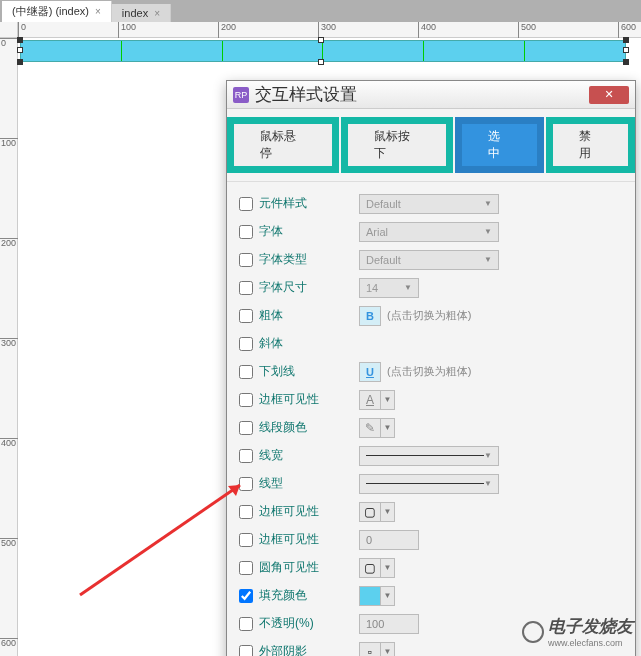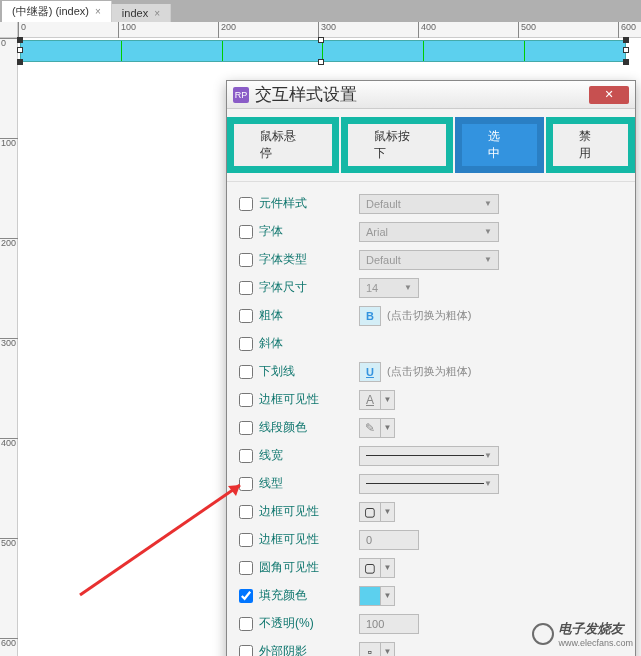--- a/index.html
+++ b/index.html
@@ -49,21 +49,21 @@
 .ctrl-input { width: 140px; height: 20px; background: #e8e8e8; border: 1px solid #bbb; padding: 0 6px; font-size: 11px; color: #888; }
 .ctrl-line { width: 140px; height: 20px; border: 1px solid #bbb; background: #e8e8e8; display: flex; align-items: center; padding: 0 6px; justify-content: space-between; }
 .ctrl-line-sample { flex: 1; height: 1px; background: #333; }
 
 .arrow-annot { position: absolute; top: 320px; left: 60px; width: 200px; height: 280px; pointer-events: none; }
 .arrow-line { stroke: #e83030; stroke-width: 3; fill: none; }
 .arrow-head { fill: #e83030; }
 
 .watermark { position: absolute; bottom: 8px; right: 8px; display: flex; align-items: center; gap: 4px; opacity: 0.85; }
 .watermark-icon { width: 22px; height: 22px; border: 2px solid #555; border-radius: 50%; position: relative; }
-.watermark-text { font-size: 13px; color: #333; font-style: italic; font-weight: bold; }
+.watermark-text { font-size: 17px; color: #333; font-style: italic; font-weight: bold; }
 .watermark-sub { font-size: 9px; color: #666; }
 </style>
 </head>
 <body>
 
 <div class="tab-bar">
   <div class="tab">
     <span>(中继器) (index)</span>
     <span class="tab-close">×</span>
   </div>

